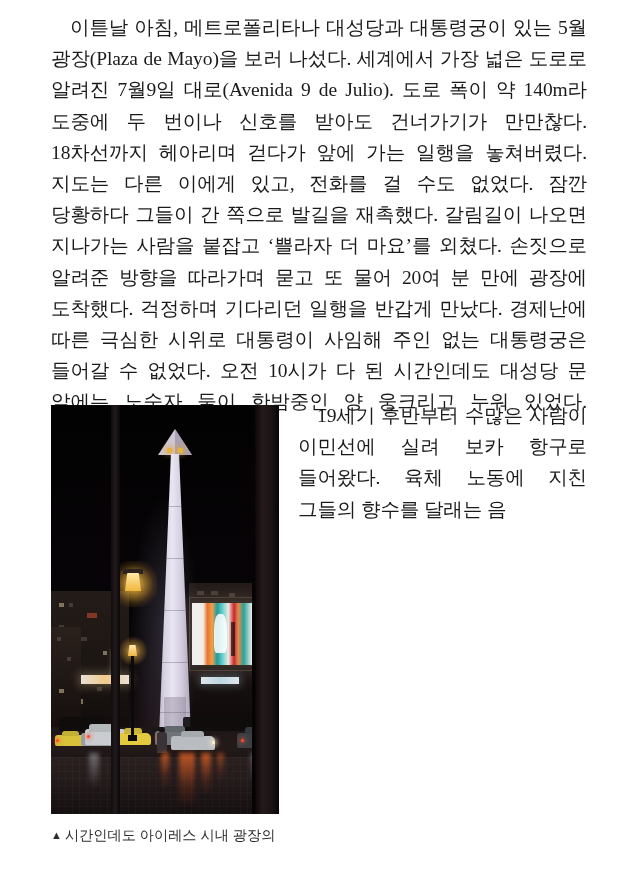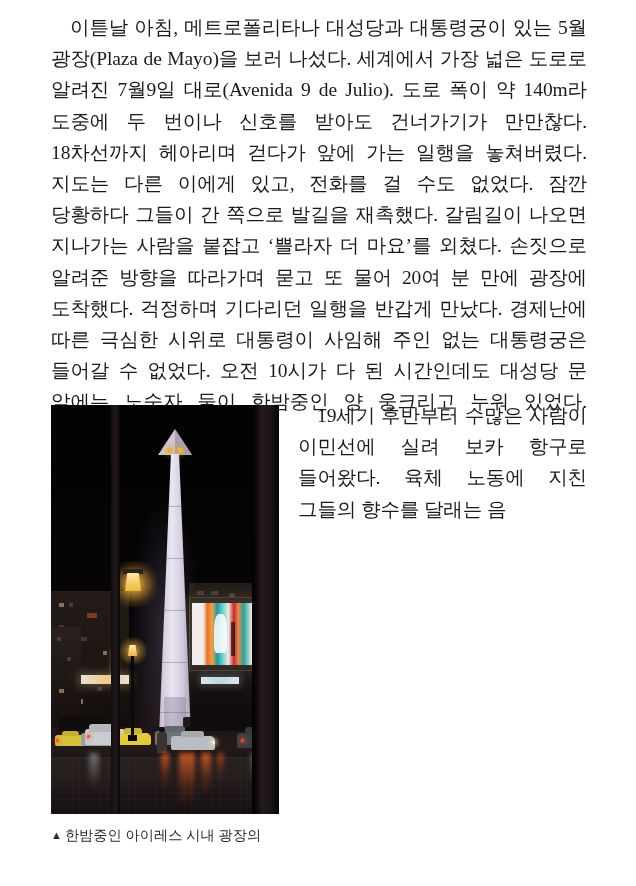--- a/index.html
+++ b/index.html
@@ -536,21 +536,21 @@
       <div class="lamp-sm-head"></div>
       <div class="lamp-sm-pole"></div>
       <div class="lamp-sm-base"></div>
 
       <div class="foreground-pole"></div>
       <div class="foreground-pillar-edge"></div>
       <div class="foreground-pillar"></div>
     </div>
 
     <figcaption class="caption">
-      <span class="tri">▲</span><span>한밤중인 아이레스 시내 광장의</span>
+      <span class="tri">▲</span><span>시간인데도 아이레스 시내 광장의</span>
     </figcaption>
   </figure>
 
   <div class="col-right">
     <p class="last">19세기 후반부터 수많은 사람이 이민선에 실려 보카 항구로 들어왔다. 육체 노동에 지친 그들의 향수를 달래는 음</p>
   </div>
 
 </div>
 
 </body></html>

